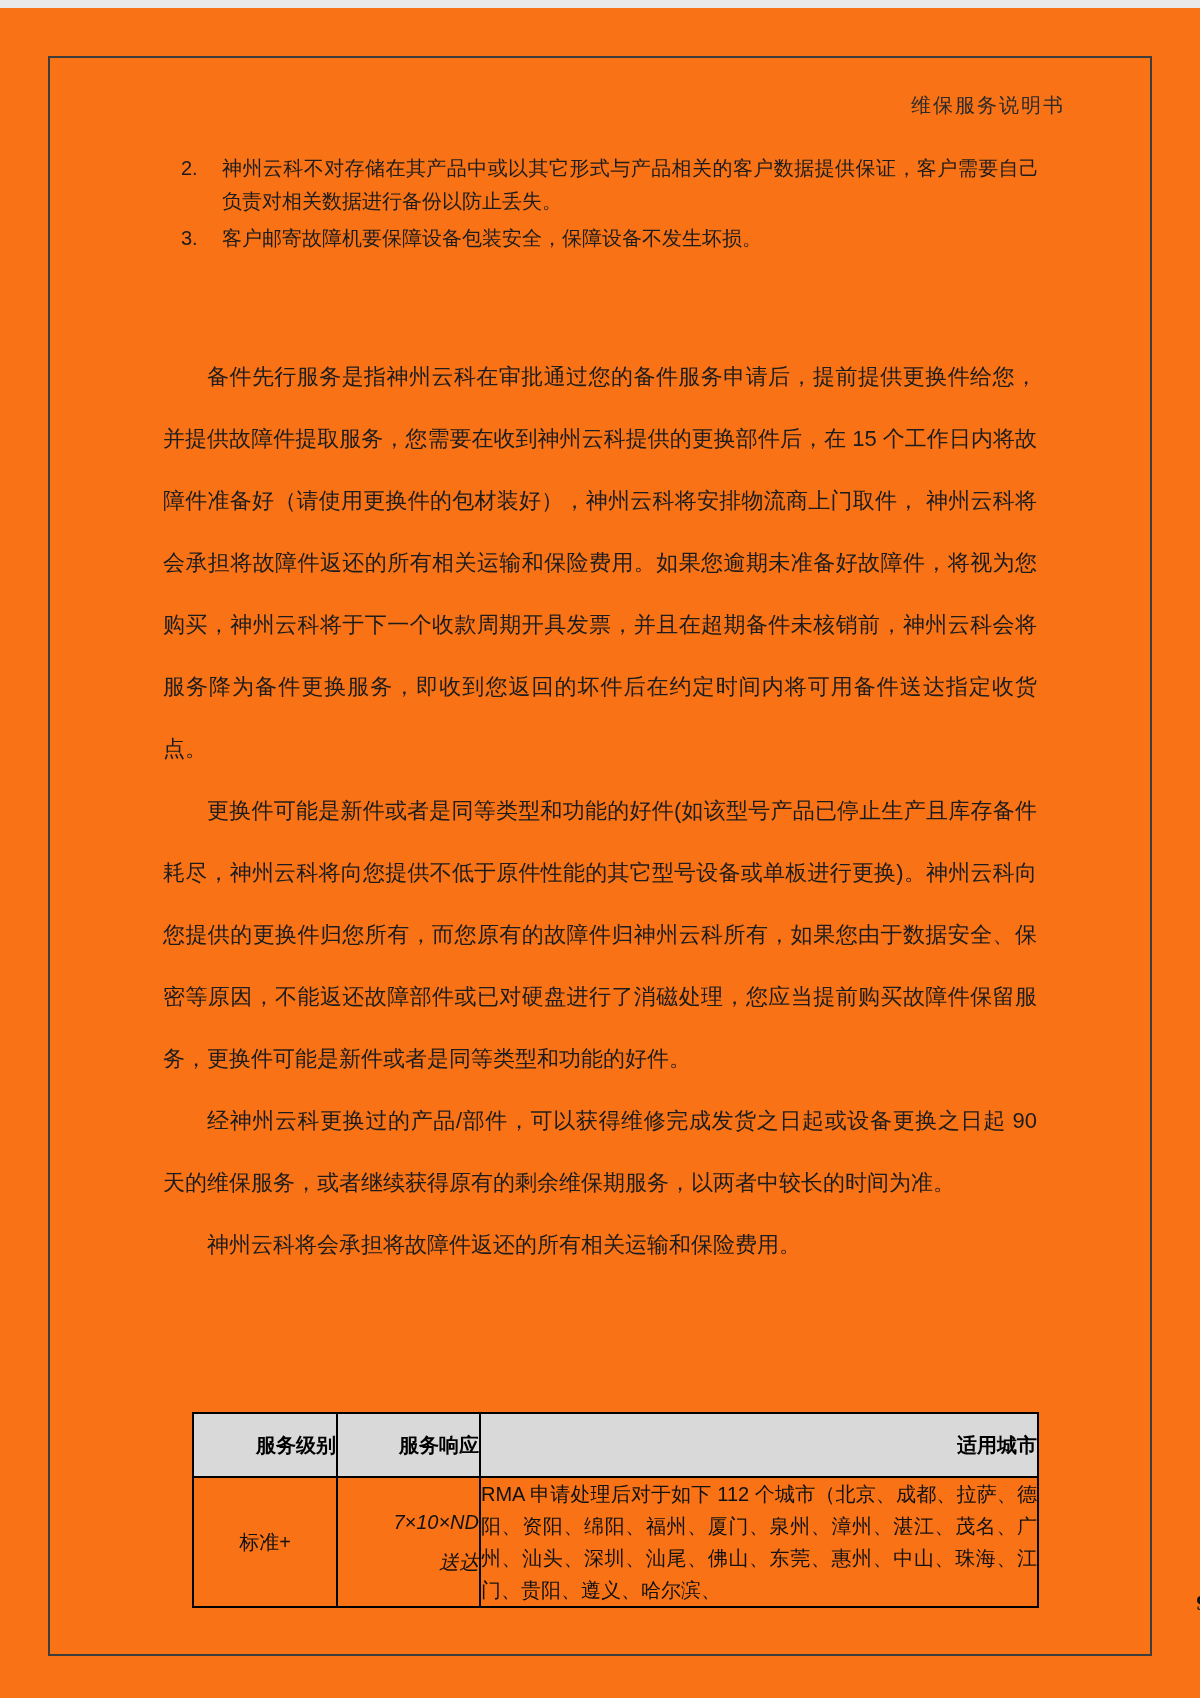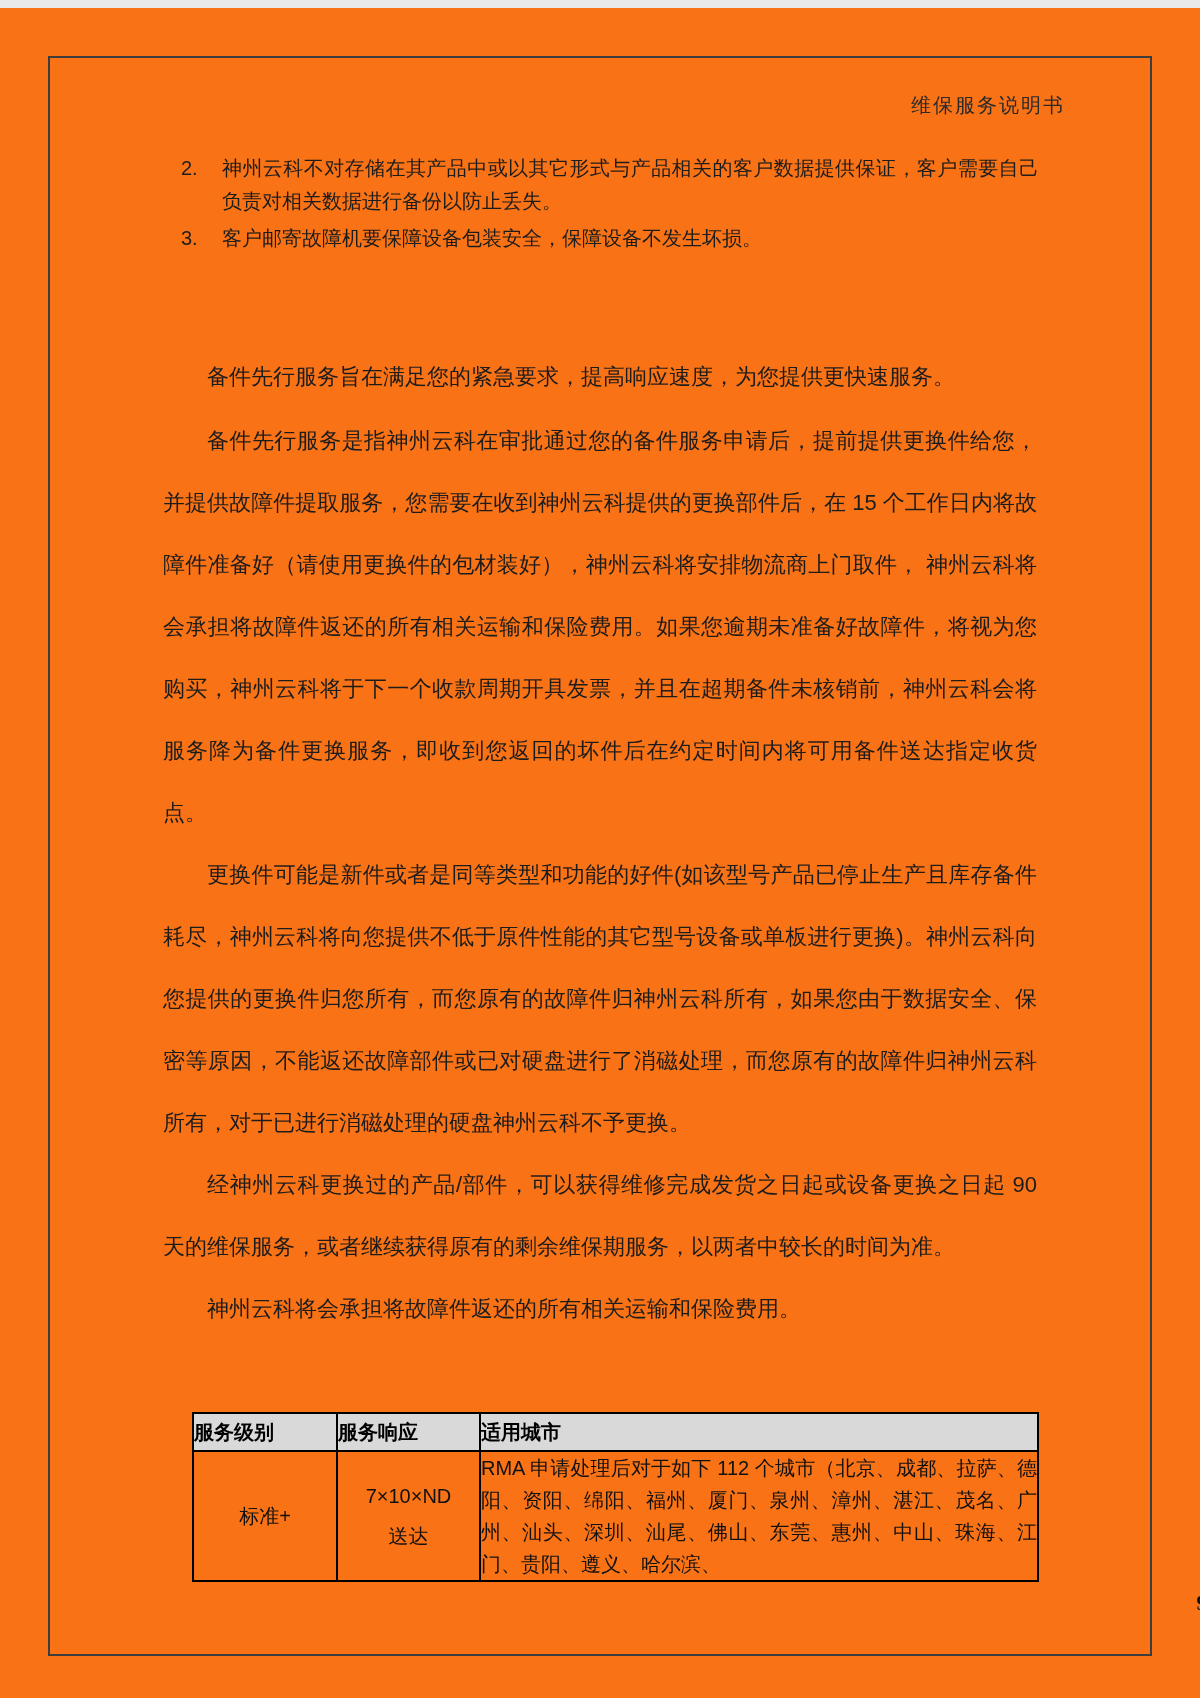--- a/index.html
+++ b/index.html
@@ -88,33 +88,33 @@
   table.service-table col.c2{width:143px;}
   table.service-table col.c3{width:558px;}
   table.service-table th,
   table.service-table td{
     border:2px solid #000;
     box-sizing:border-box;
     padding:0;
   }
   table.service-table th{
     background:#d9d9d9;
-    height:38px;
+    height:64px;
     font-size:20px;
     font-weight:700;
-    text-align:left;
+    text-align:right;
     color:#000;
   }
   table.service-table td{
     height:96px;
     font-size:20px;
     color:#111;
   }
   td.cell-level{text-align:center;}
-  td.cell-response{text-align:center;line-height:40px;}
+  td.cell-response{text-align:right;line-height:40px;font-style:italic;}
   td.cell-cities{
     vertical-align:top;
     text-align:justify;
     line-height:32px;
     padding:0 2px 0 2px;
   }
   .footer{
     position:absolute;
     top:1584px;left:0;
     width:100%;
@@ -141,23 +141,22 @@
       <span class="txt">神州云科不对存储在其产品中或以其它形式与产品相关的客户数据提供保证，客户需要自己负责对相关数据进行备份以防止丢失。</span>
     </div>
     <div class="item">
       <span class="num">3.</span>
       <span class="txt">客户邮寄故障机要保障设备包装安全，保障设备不发生坏损。</span>
     </div>
   </div>
 
 
   <div class="body-paras">
-    <p class="first">备件先行服务旨在满足您的紧急要求，提高响应速度，为您提供更快速服务。</p>
     <p>备件先行服务是指神州云科在审批通过您的备件服务申请后，提前提供更换件给您，并提供故障件提取服务，您需要在收到神州云科提供的更换部件后，在 15 个工作日内将故障件准备好（请使用更换件的包材装好），神州云科将安排物流商上门取件， 神州云科将会承担将故障件返还的所有相关运输和保险费用。如果您逾期未准备好故障件，将视为您购买，神州云科将于下一个收款周期开具发票，并且在超期备件未核销前，神州云科会将服务降为备件更换服务，即收到您返回的坏件后在约定时间内将可用备件送达指定收货点。</p>
-    <p>更换件可能是新件或者是同等类型和功能的好件(如该型号产品已停止生产且库存备件耗尽，神州云科将向您提供不低于原件性能的其它型号设备或单板进行更换)。神州云科向您提供的更换件归您所有，而您原有的故障件归神州云科所有，如果您由于数据安全、保密等原因，不能返还故障部件或已对硬盘进行了消磁处理，而您原有的故障件归神州云科所有，对于已进行消磁处理的硬盘神州云科不予更换。</p>
+    <p>更换件可能是新件或者是同等类型和功能的好件(如该型号产品已停止生产且库存备件耗尽，神州云科将向您提供不低于原件性能的其它型号设备或单板进行更换)。神州云科向您提供的更换件归您所有，而您原有的故障件归神州云科所有，如果您由于数据安全、保密等原因，不能返还故障部件或已对硬盘进行了消磁处理，您应当提前购买故障件保留服务，更换件可能是新件或者是同等类型和功能的好件。</p>
     <p>经神州云科更换过的产品/部件，可以获得维修完成发货之日起或设备更换之日起 90 天的维保服务，或者继续获得原有的剩余维保期服务，以两者中较长的时间为准。</p>
     <p>神州云科将会承担将故障件返还的所有相关运输和保险费用。</p>
   </div>
 
 
   <table class="service-table">
     <colgroup>
         <col class="c1">
         <col class="c2">
         <col class="c3">

